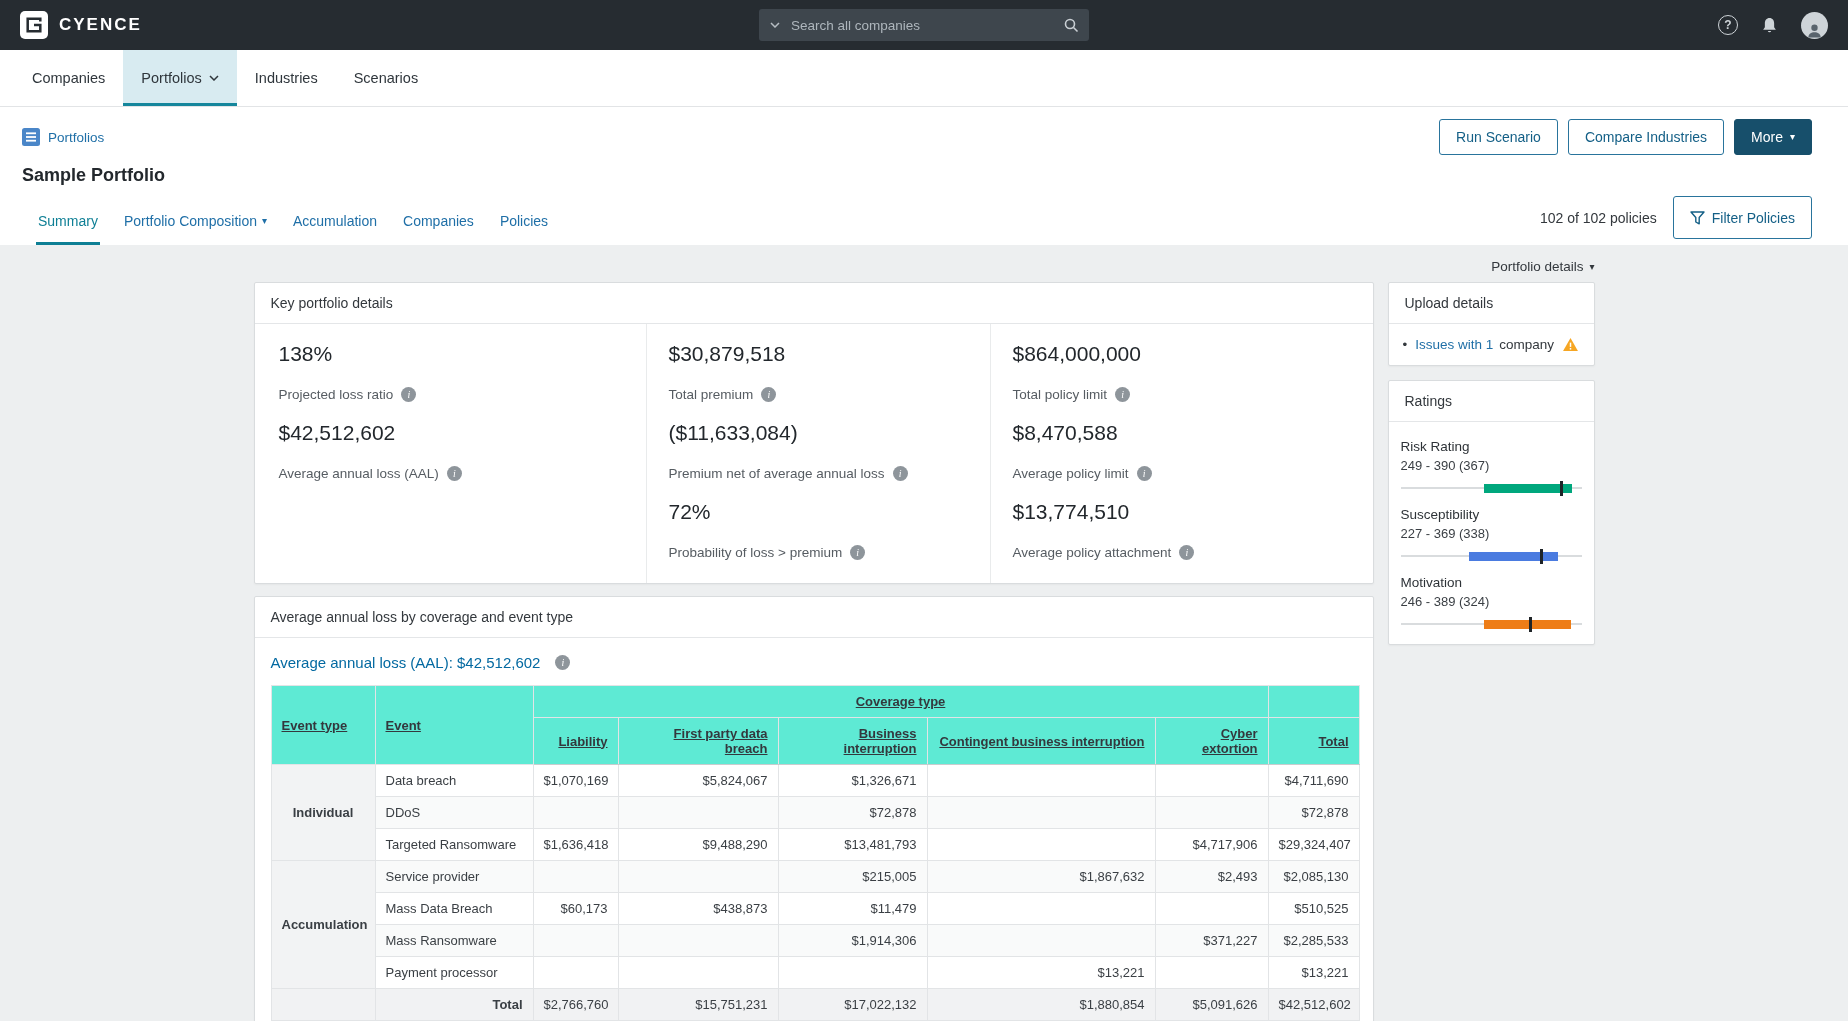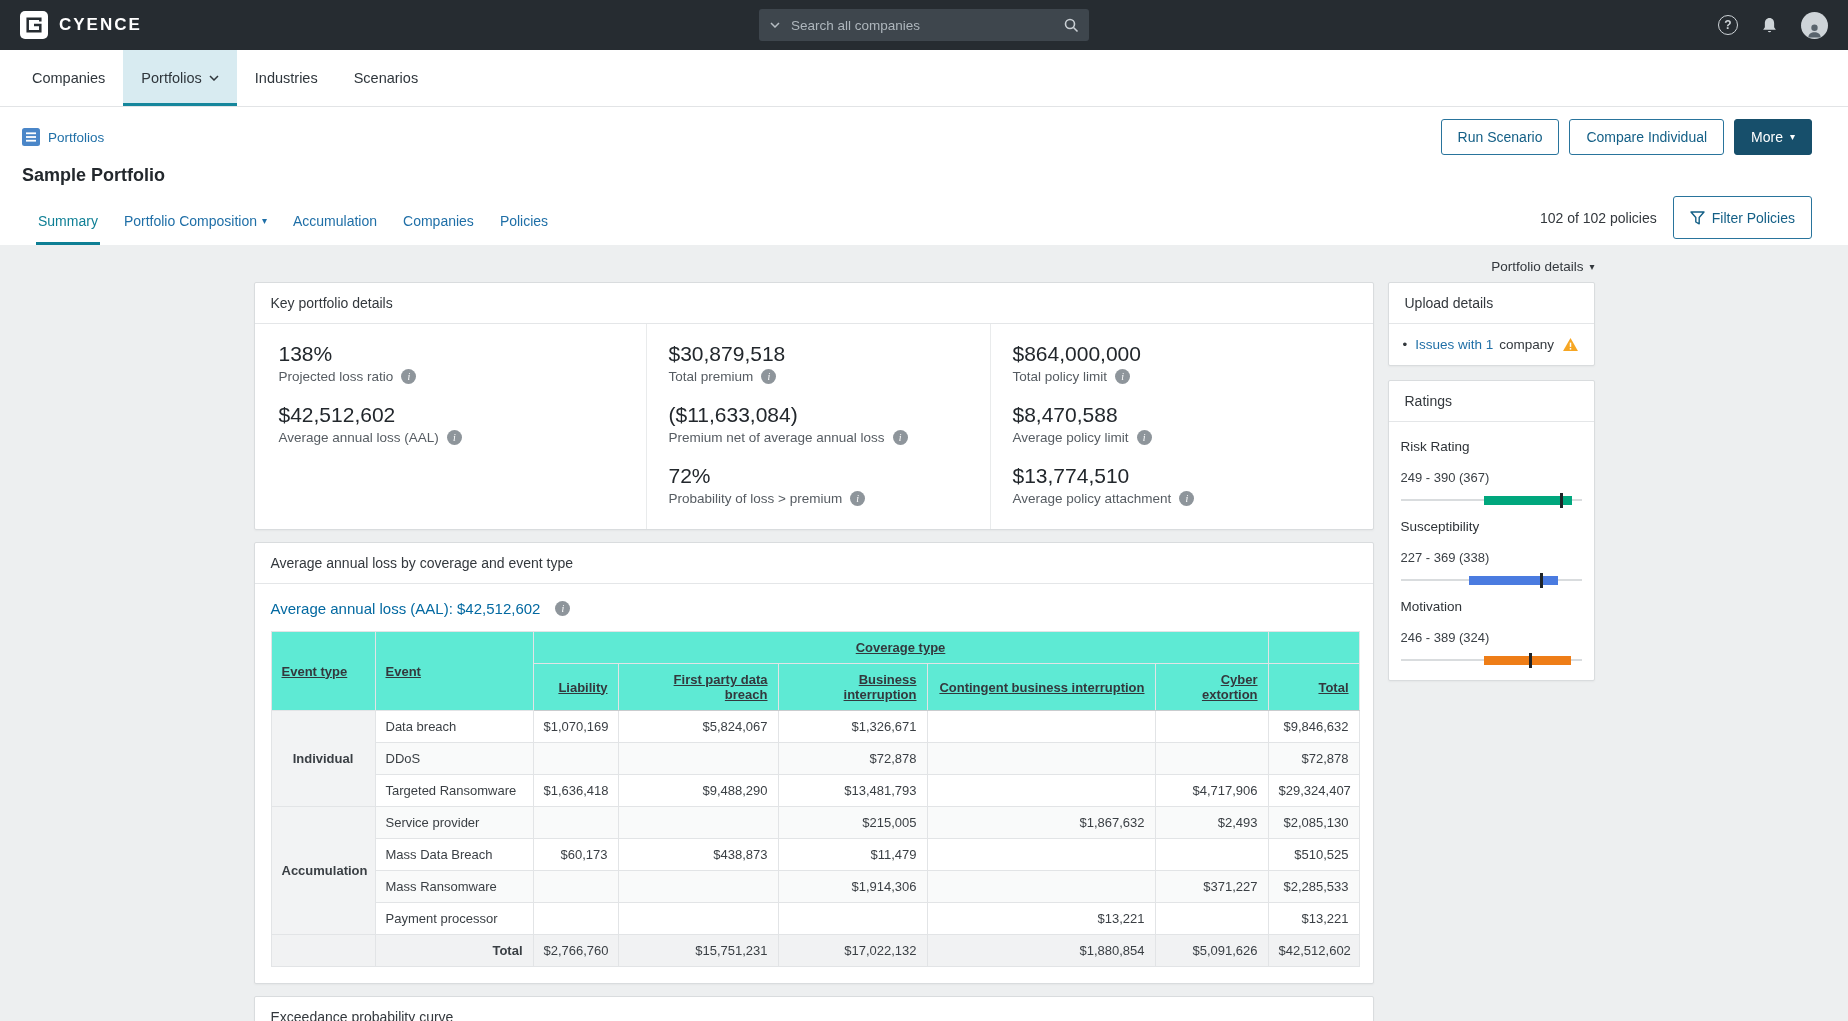--- a/index.html
+++ b/index.html
@@ -93,21 +93,21 @@
   .card-header { padding: 12px 16px; font-size: 14px; color: #33383d; border-bottom: 1px solid #e4e6e8; }
 
   
   .kd-body { display: flex; }
   .kd-col { padding: 18px 22px 4px; }
   .kd-col-0 { width: 391px; padding-left: 24px; }
   .kd-col-1 { width: 344px; border-left: 1px solid #e9ebec; }
   .kd-col-2 { width: 383px; border-left: 1px solid #e9ebec; }
   .metric { margin-bottom: 19px; }
   .metric-value { font-size: 21px; color: #22272c; }
-  .metric-label { font-size: 13.5px; color: #565c62; margin-top: 3px;
+  .metric-label { font-size: 13.5px; color: #565c62; margin-top: 21px;
     display: flex; align-items: center; gap: 8px; }
   .info-icon { width: 15px; height: 15px; background: #8e959b; color: #ffffff;
     border-radius: 50%; display: inline-flex; align-items: center; justify-content: center;
     font-size: 10px; font-style: italic; font-family: "Liberation Serif", serif; cursor: pointer; flex: none; }
   .info-icon::after { content: "i"; }
 
   
   .aal-body { padding: 16px; }
   .aal-subtitle { font-size: 15px; color: #0369a1; display: flex; align-items: center; gap: 15px; }
   .aal-table { width: 100%; border-collapse: collapse; table-layout: fixed;
@@ -128,21 +128,21 @@
   
   .upload-body { padding: 13px 14px; font-size: 13.5px; color: #33383d;
     display: flex; align-items: center; gap: 6px; }
   .bullet::before { content: "\2022"; margin-right: 2px; }
   .issues-link { color: #1f6fa7; text-decoration: none; }
   .warning-icon { margin-left: 3px; display: inline-flex; }
 
   .ratings-body { padding: 6px 12px 12px; }
   .rating-item { padding-top: 11px; }
   .rating-label { font-size: 13.5px; color: #2e3338; }
-  .rating-range { font-size: 13px; color: #3a3f44; margin-top: 16px; }
+  .rating-range { font-size: 13px; color: #3a3f44; margin-top: 4px; }
   .rating-slider { position: relative; height: 15px; margin-top: 8px; }
   .rating-track { position: absolute; left: 0; right: 0; top: 6px; height: 2px; background: #d9dcde; }
   .rating-bar { position: absolute; top: 3px; height: 9px; }
   .rating-marker { position: absolute; top: 0; width: 3px; height: 15px; }
 
   .caret-down { display: inline-block; font-size: 10px; line-height: 1; }
   .caret-down::after { content: "\25BE"; }
   .caret-teal { color: inherit; }
 </style>
 </head>
@@ -221,21 +221,21 @@
         <rect x="4" y="8.1" width="10" height="1.8" fill="#ffffff"></rect>
         <rect x="4" y="11.8" width="10" height="1.8" fill="#ffffff"></rect>
       </svg>
       <a href="#">Portfolios</a>
     </div>
     <div class="head-actions">
       <button class="btn-outline">
         <span>Run Scenario</span>
       </button>
       <button class="btn-outline">
-        <span>Compare Individual</span>
+        <span>Compare Industries</span>
       </button>
       <button class="btn-solid">
         <span>More</span>
         <span class="caret-down"></span>
       </button>
     </div>
   </div>
 
   <h1 class="page-title">Sample Portfolio</h1>
 
@@ -388,21 +388,21 @@
             </thead>
             <tbody>
               <tr>
                 <td rowspan="3" class="group-cell">Individual</td>
                 <td class="event-cell">Data breach</td>
                 <td class="val-cell">$1,070,169</td>
                 <td class="val-cell">$5,824,067</td>
                 <td class="val-cell">$1,326,671</td>
                 <td class="val-cell"></td>
                 <td class="val-cell"></td>
-                <td class="val-cell">$9,846,632</td>
+                <td class="val-cell">$4,711,690</td>
               </tr>
               <tr class="stripe">
                 <td class="event-cell">DDoS</td>
                 <td class="val-cell"></td>
                 <td class="val-cell"></td>
                 <td class="val-cell">$72,878</td>
                 <td class="val-cell"></td>
                 <td class="val-cell"></td>
                 <td class="val-cell">$72,878</td>
               </tr>

